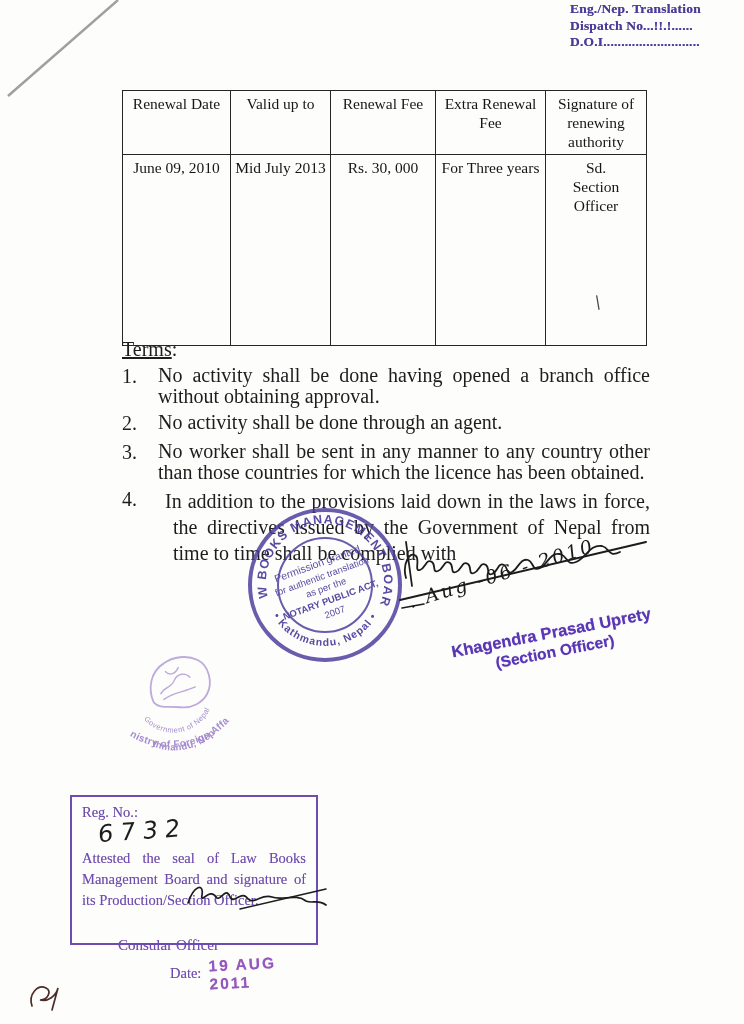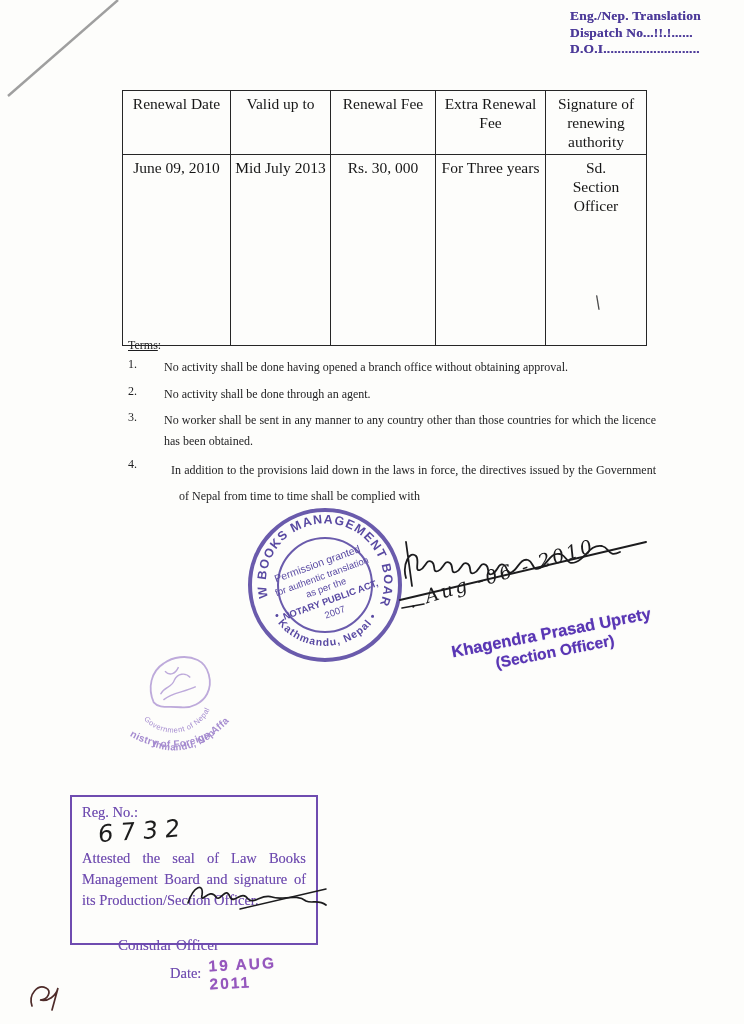--- a/index.html
+++ b/index.html
@@ -6,21 +6,21 @@
   .page{
     position:relative; width:744px; height:1024px; margin:0 auto;
     background:#fdfdfb; overflow:hidden;
     font-family:"Liberation Serif", serif; color:#1d1d1f;
   }
   
   .scan-line{position:absolute;left:0;top:0;}
 
   
   .dispatch{
-    position:absolute; left:570px; top:8px; width:172px;
+    position:absolute; left:570px; top:1px; width:172px;
     color:#4c3a99; font-weight:bold; font-size:13.5px; line-height:16.5px;
     text-shadow:0 0 .6px rgba(76,58,153,.7); letter-spacing:.2px;
   }
 
   
   table.renewal{
     position:absolute; left:122px; top:90px; width:524px;
     border-collapse:collapse; font-size:15.5px; color:#161616;
     table-layout:fixed;
   }
@@ -30,21 +30,21 @@
   }
   table.renewal td{height:184px;}
   td.cell-extra{text-align:left; padding-left:8px;}
   .sig-wrap{width:58px;margin:0 auto;}
   .stray-mark{
     position:absolute; left:595px; top:292px; font-size:17px; color:#4a4a4a;
     transform:rotate(8deg); font-family:"DejaVu Serif",serif;
   }
 
   
-  .terms{position:absolute; left:128px; top:338px; width:528px; font-size:12px;}
+  .terms{position:absolute; left:122px; top:338px; width:528px; font-size:20px;}
   .terms-head{margin-bottom:4px;}
   .terms-title{text-decoration:underline;}
   .term{display:flex; margin-bottom:6px;}
   .term .n{width:36px; flex:none;}
   .term .t{flex:1; text-align:justify; line-height:20.5px;}
   .term4 .t{padding-left:15px; text-indent:-8px; line-height:26px;}
 
   
   .board-stamp{position:absolute; left:246px; top:506px; opacity:.92;}
   

